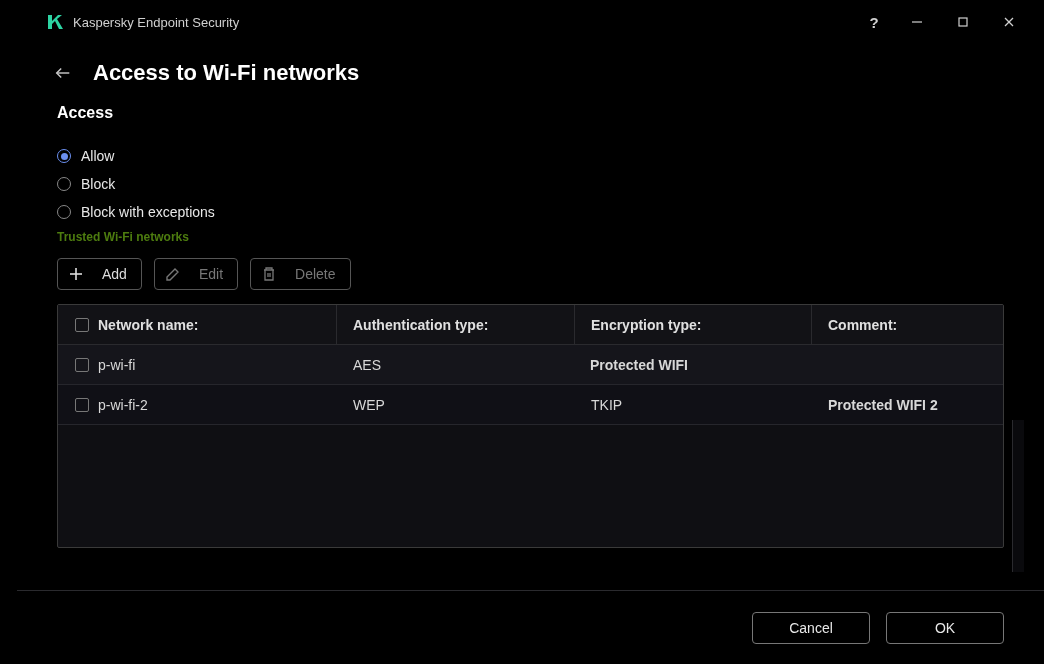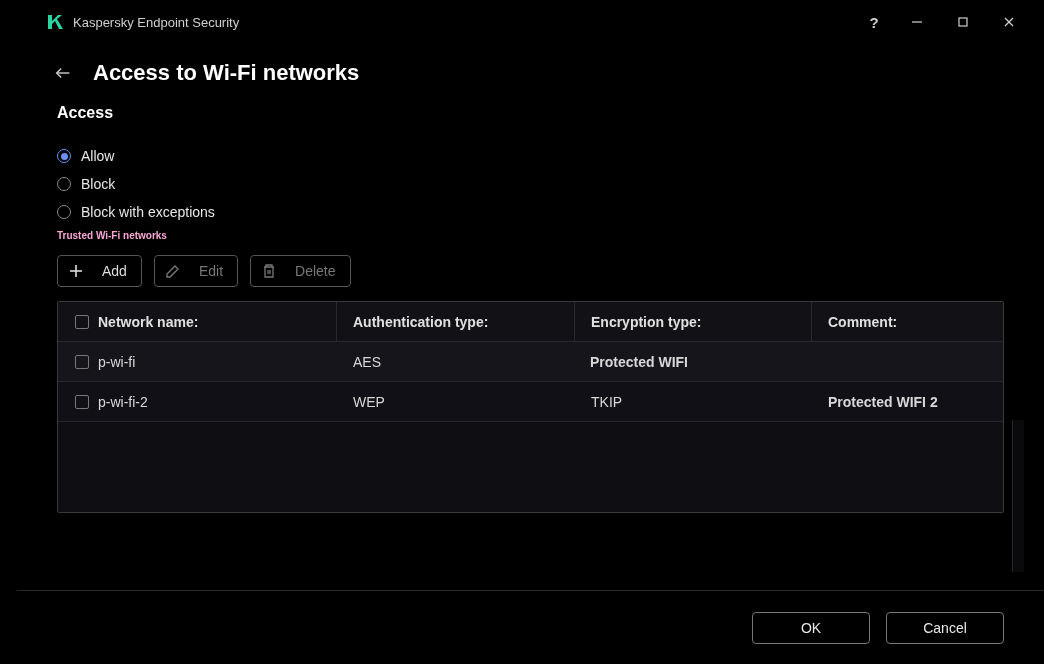--- a/index.html
+++ b/index.html
@@ -129,23 +129,23 @@
       width: 7px;
       height: 7px;
       border-radius: 50%;
       background: #6b8ff0;
     }
     .radio-label {
       font-size: 14px;
       color: #e8e8e8;
     }
     .subsection-label {
-      font-size: 10px;
+      font-size: 12px;
       font-weight: 600;
-      color: #f9a8d4;
+      color: #4d7c0f;
       margin-bottom: 14px;
     }
     .toolbar {
       display: flex;
       gap: 12px;
       margin-bottom: 14px;
     }
     .tool-btn {
       height: 32px;
       padding: 0 14px 0 10px;
@@ -167,21 +167,21 @@
       color: #ddd;
     }
     .tool-btn svg {
       width: 16px;
       height: 16px;
       flex-shrink: 0;
     }
     .table-wrap {
       border: 1px solid #3a3a3a;
       border-radius: 2px;
-      height: 212px;
+      height: 244px;
       background: #0f0f13;
       overflow: hidden;
     }
     .table-header {
       display: flex;
       height: 40px;
       align-items: center;
       background: #121216;
       border-bottom: 1px solid #2a2a2e;
     }
@@ -383,17 +383,17 @@
           <div class="td col-comment">Protected WIFI 2</div>
         </div>
       </div>
 
       <div class="scrollbar-stub"></div>
 
     </div>
   </div>
 
   <div class="footer">
+    <div class="footer-btn">Cancel</div>
     <div class="footer-btn">OK</div>
-    <div class="footer-btn">Cancel</div>
   </div>
 
 </div>
 
 </body></html>

